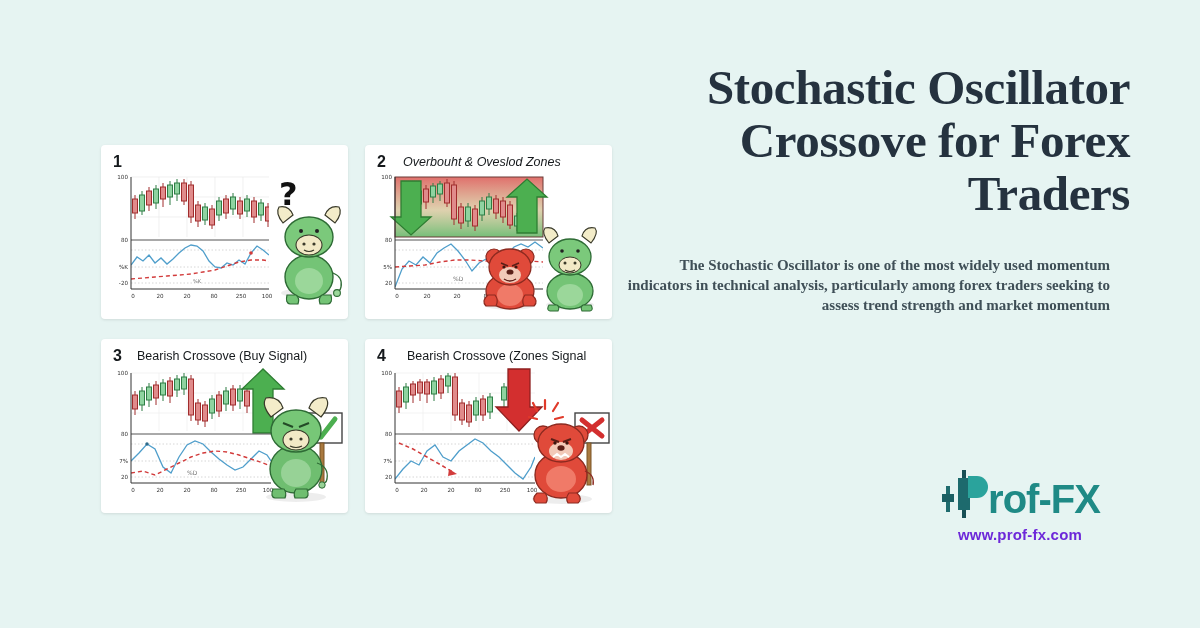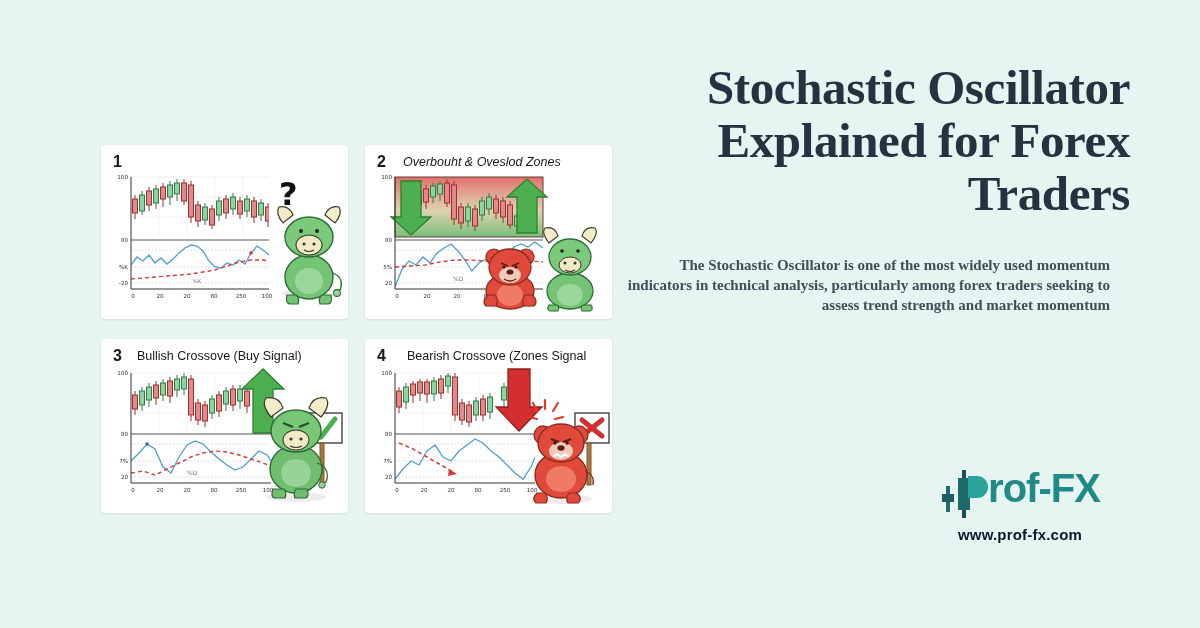--- a/index.html
+++ b/index.html
@@ -20,30 +20,30 @@
   }
   .hero-body{
     position:absolute;left:620px;top:256px;width:490px;
     font-family:Liberation Serif, serif;
     font-weight:700;font-size:15px;line-height:1.33;
     color:#3f4f57;text-align:right;
   }
 
   
   .logo-wrap{position:absolute;left:930px;top:468px;width:180px;text-align:center;}
-  .logo-row{display:flex;justify-content:center;height:52px;}
+  .logo-row{display:flex;align-items:flex-end;justify-content:center;height:52px;}
   .logo-mark{position:relative;width:52px;height:52px;flex:0 0 auto;}
   .logo-word{
     font-family:"Liberation Sans", sans-serif;font-weight:700;
     font-size:40px;line-height:40px;color:#1f8a86;letter-spacing:-1px;
     margin-left:-4px;margin-bottom:1px;
   }
   .logo-url{
     margin-top:6px;font-family:"Liberation Sans", sans-serif;font-weight:700;
-    font-size:15px;color:#0f172a;letter-spacing:0.2px;
+    font-size:15px;color:#6d28d9;letter-spacing:0.2px;
   }
 
   
   .panel{
     position:absolute;background:#ffffff;border-radius:4px;
     box-shadow:0 1px 3px rgba(0,0,0,.10);overflow:hidden;
   }
   .p1{left:101px;top:145px;width:247px;height:174px;}
   .p2{left:365px;top:145px;width:247px;height:174px;}
   .p3{left:101px;top:339px;width:247px;height:174px;}
@@ -61,21 +61,21 @@
   }
   .p2 .ptitle{left:38px;font-style:italic;}
   .p4 .ptitle{left:42px;}
   .chart-svg{position:absolute;left:0;top:0;width:247px;height:174px;}
 </style>
 </head>
 <body>
 
 <div class="stage">
 
-  <div class="hero-title">Stochastic Oscillator Explained for Forex Traders</div>
+  <div class="hero-title">Stochastic Oscillator Crossove for Forex Traders</div>
   <div class="hero-body">The Stochastic Oscillator is one of the most widely used momentum indicators in technical analysis, particularly among forex traders seeking to assess trend strength and market momentum</div>
 
   <div class="logo-wrap">
     <div class="logo-row">
       <div class="logo-mark">
         <svg viewBox="0 0 52 52" width="52" height="52">
           <rect x="6" y="18" width="4" height="26" fill="#1f6b6e"></rect>
           <rect x="2" y="26" width="12" height="8" fill="#1b5f63"></rect>
           <rect x="22" y="2" width="4" height="48" fill="#184f55"></rect>
           <rect x="18" y="10" width="12" height="32" fill="#1d6a6d"></rect>
@@ -334,21 +334,21 @@
         <circle cx="197" cy="106" r="1.8" fill="#222"></circle>
           <circle cx="213" cy="106" r="1.8" fill="#222"></circle>
         <path d="M184 160 q-3 5 1 6 h8 q2 -4 -1 -6 z" fill="#74c476" stroke="#2e6b35" stroke-width="1.1"></path>
         <path d="M226 160 q3 5 -1 6 h-8 q-2 -4 1 -6 z" fill="#74c476" stroke="#2e6b35" stroke-width="1.1"></path>
       </g>
     </svg>
   </div>
 
   <div class="panel p3">
     <div class="pnum">3</div>
-    <div class="ptitle">Bullish Crossove (Buy Signal)</div>
+    <div class="ptitle">Bearish Crossove (Buy Signal)</div>
     <svg class="chart-svg" viewBox="0 0 247 174">
       <defs>
         <clipPath id="c3p">
             <rect x="30" y="34" width="140" height="58"></rect>
           </clipPath>
         <clipPath id="c3o">
             <rect x="30" y="96" width="140" height="48"></rect>
           </clipPath>
       </defs>
       <g stroke="#eeeeee" stroke-width=".7">

